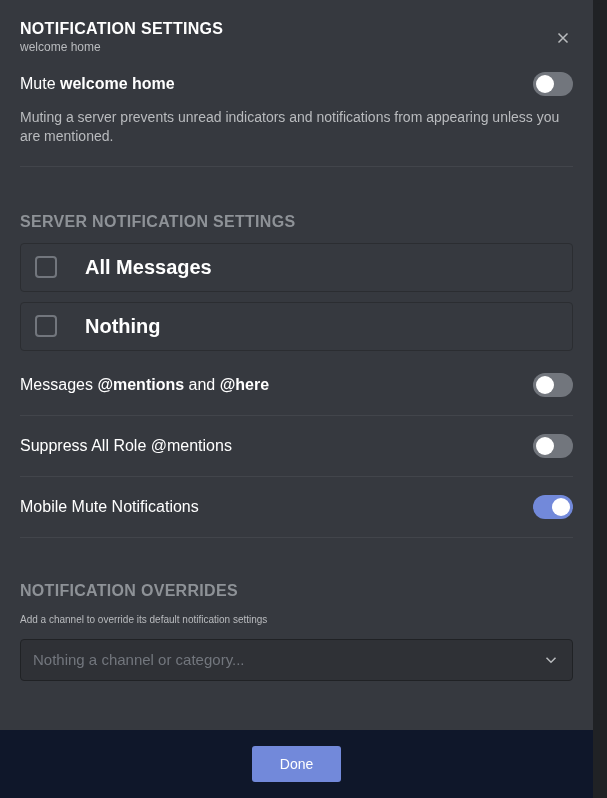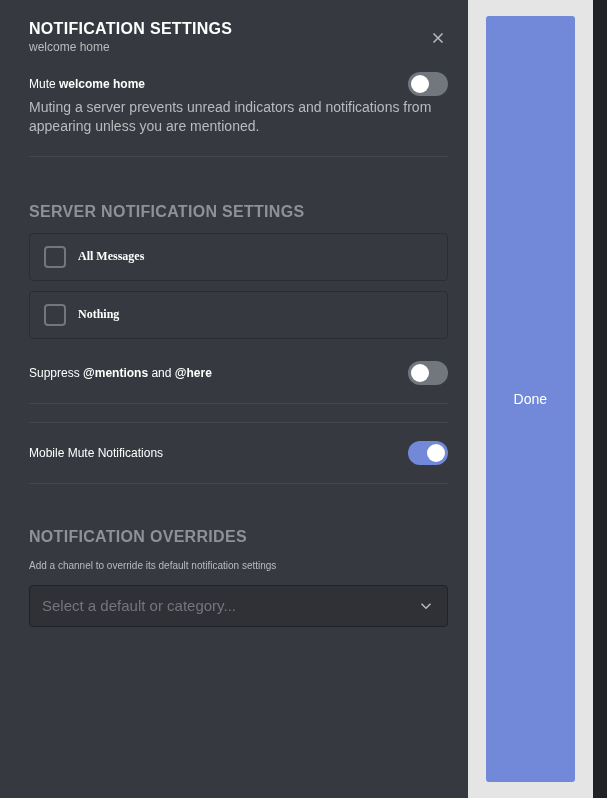--- a/index.html
+++ b/index.html
@@ -12,22 +12,21 @@
     .backdrop {
       width: 607px; height: 798px;
       background: #202225;
       position: relative;
     }
     .modal {
       position: absolute;
       left: 0; top: 0; right: 14px; bottom: 0;
       background: #36393f;
       display: flex;
-      flex-direction: row;
-      padding-left: 9px;
+      flex-direction: column;
     }
     .content {
       flex: 1;
       padding: 20px 20px 0 20px;
       overflow-y: auto;
     }
     .header {
       position: relative;
       padding-right: 30px;
       margin-bottom: 18px;
@@ -53,57 +52,56 @@
     }
     .close svg { width: 18px; height: 18px; }
     .row {
       display: flex;
       align-items: center;
       justify-content: space-between;
       gap: 10px;
     }
     .label {
       color: #ffffff;
-      font-size: 12px;
+      font-size: 16px;
       font-weight: 500;
     }
     .bold { font-weight: 700; }
     .desc {
       color: #b9bbbe;
       font-size: 14px;
       line-height: 1.35;
-      margin-top: 2px;
+      margin-top: 12px;
     }
     .divider {
       border: none;
       border-top: 1px solid #42454b;
       margin: 20px 0;
     }
     .section-heading {
       color: #8e9297;
       font-size: 16px;
       font-weight: 700;
       letter-spacing: 0.3px;
       text-transform: uppercase;
       margin-bottom: 12px;
     }
     .radio-group { display: flex; flex-direction: column; gap: 10px; }
     .radio {
       display: flex;
       align-items: center;
-      gap: 12px;
+      gap: 28px;
       padding: 12px 14px;
       border: 1px solid #2b2d31;
       border-radius: 4px;
       background: #36393f;
       color: #ffffff;
-      font-size: 12px;
+      font-size: 20px;
       font-weight: 600;
       cursor: pointer;
-      font-family: Liberation Serif, serif;
     }
     .radio.selected { background: #7289da; border-color: #7289da; }
     .radio .box {
       width: 22px; height: 22px;
       border: 2px solid #72767d;
       border-radius: 4px;
       background: transparent;
       display: flex; align-items: center; justify-content: center;
       flex-shrink: 0;
     }
@@ -151,24 +149,24 @@
       cursor: pointer;
       margin-top: 14px;
     }
     .select svg { width: 18px; height: 18px; color: #b9bbbe; }
     .overrides-desc {
       color: #b9bbbe;
       font-size: 10px;
       margin-top: 14px;
     }
     .footer {
-      background: #e5e5e5;
+      background: #0f172a;
       padding: 16px 18px;
       display: flex;
-      justify-content: flex-end;
+      justify-content: center;
     }
     .done-btn {
       background: #7289da;
       color: #ffffff;
       font-size: 14px;
       font-weight: 500;
       border: none;
       border-radius: 3px;
       padding: 10px 28px;
       cursor: pointer;
@@ -235,44 +233,50 @@
             </div>
           <span>Nothing</span>
         </div>
       </div>
 
       <div style="height:22px"></div>
 
       <div class="toggle-section">
         <div class="row">
           <div class="label">
-            <span>Suppress </span><span class="bold">@mentions</span><span> and </span><span class="bold">@here</span>
+            <span>Messages </span><span class="bold">@mentions</span><span> and </span><span class="bold">@here</span>
           </div>
           <div class="toggle">
               <div class="knob"></div>
             </div>
         </div>
         <hr class="divider">
+        <div class="row">
+          <div class="label">Suppress All Role @mentions</div>
+          <div class="toggle">
+              <div class="knob"></div>
+            </div>
+        </div>
         <hr class="divider">
         <div class="row">
           <div class="label">Mobile Mute Notifications</div>
           <div class="toggle on">
               <div class="knob"></div>
             </div>
         </div>
         <hr class="divider">
       </div>
 
       <div style="height:26px"></div>
 
       <div class="section-heading">NOTIFICATION OVERRIDES</div>
       <div class="overrides-desc">Add a channel to override its default notification settings</div>
 
       <div class="select">
-        <span>Select a default or category...</span>
+        <span>Nothing a channel or category...</span>
         <svg viewBox="0 0 24 24" fill="none" stroke="currentColor" stroke-width="2">
             <path d="M6 9 L12 15 L18 9"></path>
           </svg>
       </div>
 
       <div style="height:8px"></div>
     </div>
 
     <div class="footer">
       <button class="done-btn">Done</button>

